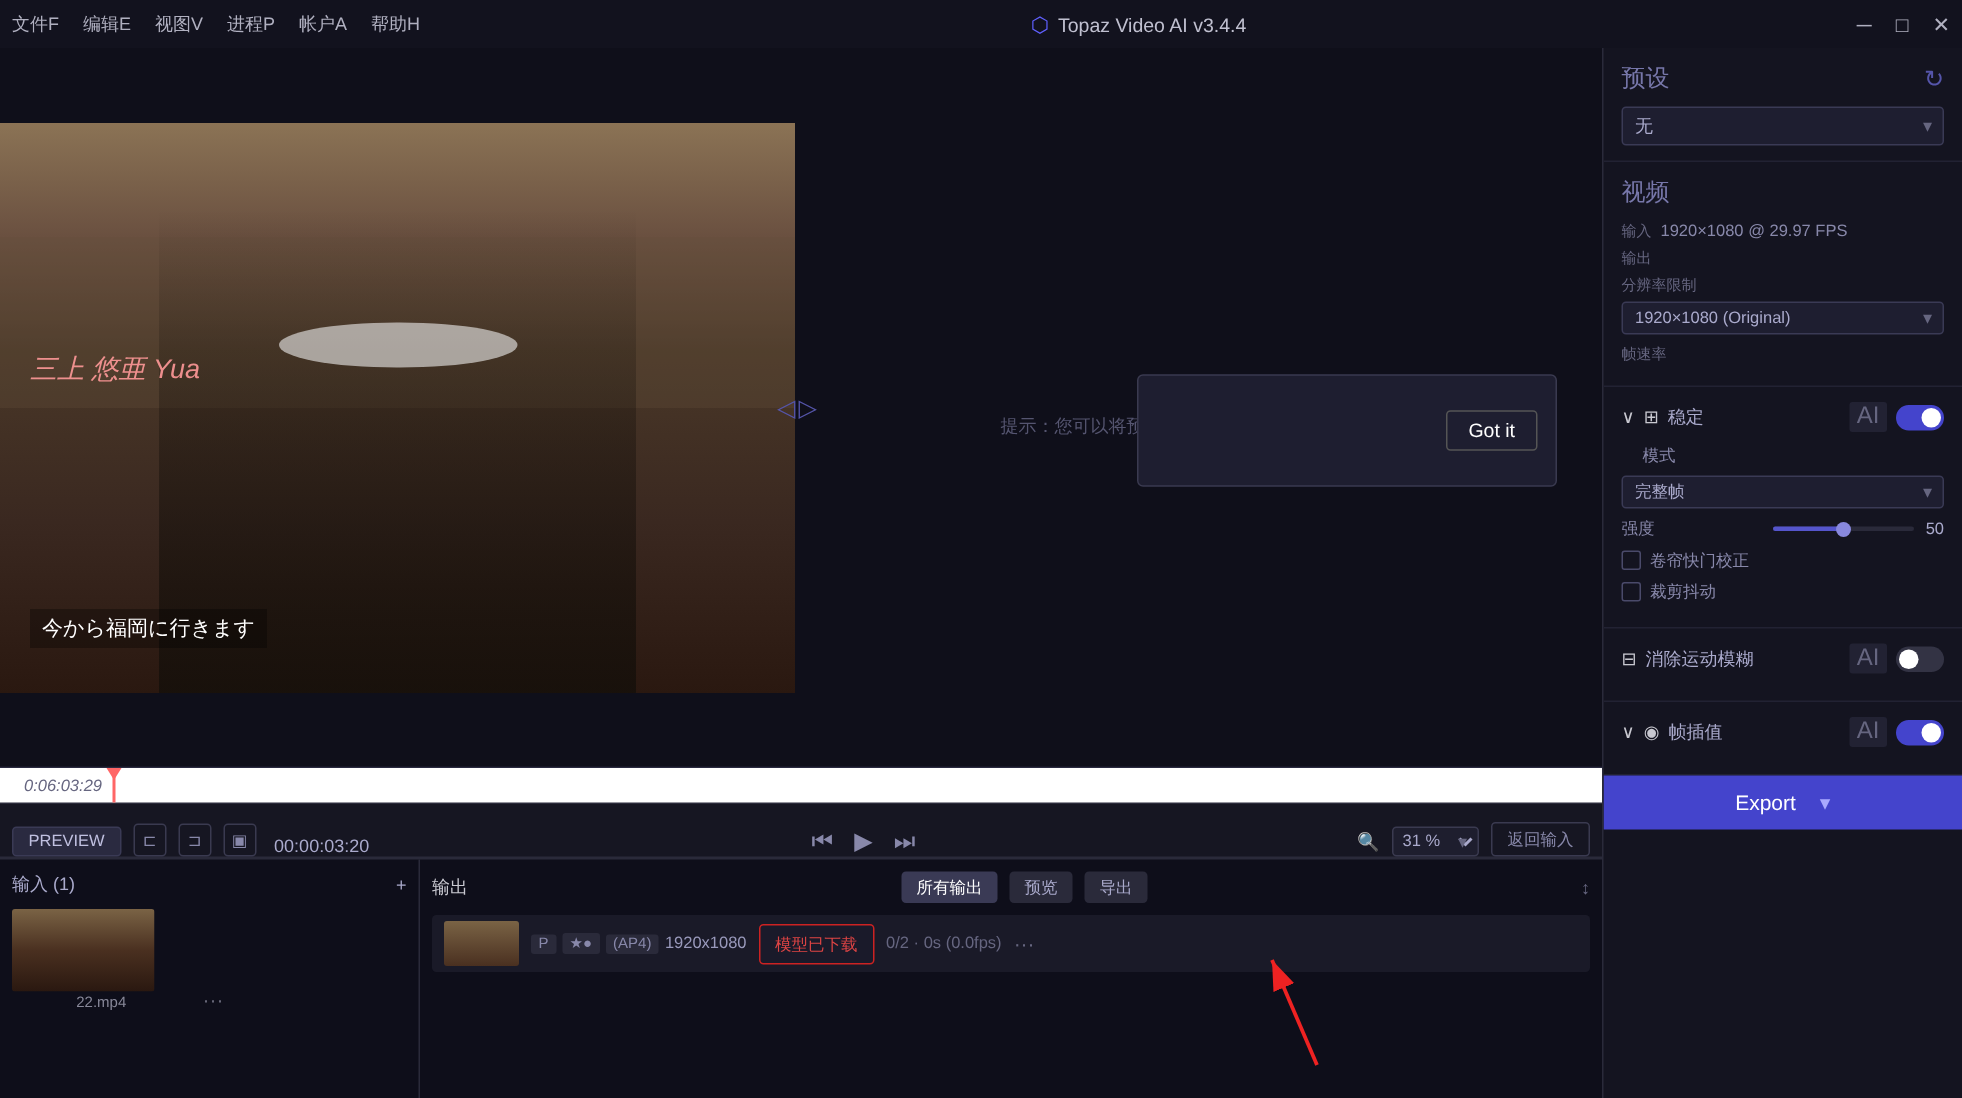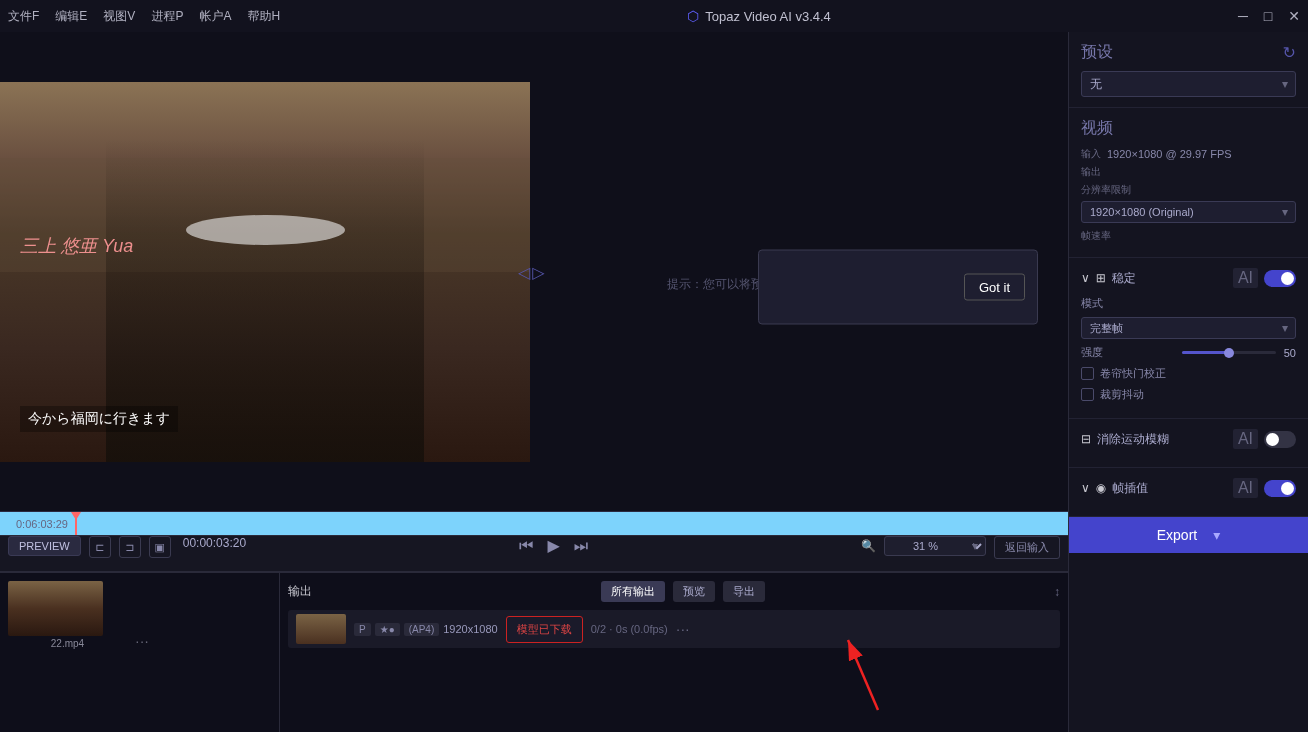--- a/index.html
+++ b/index.html
@@ -183,26 +183,27 @@
 
     
     .timeline-area {
       background: #141420;
       border-top: 1px solid #2a2a40;
       flex-shrink: 0;
     }
 
     .timeline-ruler {
       height: 24px;
-      background: #7dd3fc;
+      background: #ffffff;
       display: flex;
       align-items: center;
       padding: 0 16px;
       border-bottom: 1px solid #2a2a3a;
       position: relative;
+      font-style: italic;
     }
 
     .timeline-time {
       font-size: 11px;
       color: #666680;
     }
 
     .timeline-playhead {
       position: absolute;
       left: 75px;
@@ -220,21 +221,21 @@
       height: 0;
       border-left: 5px solid transparent;
       border-right: 5px solid transparent;
       border-top: 8px solid #ff6666;
     }
 
     .timeline-controls {
       height: 36px;
       background: #161622;
       display: flex;
-      align-items: flex-start;
+      align-items: flex-end;
       padding: 0 8px;
       gap: 8px;
       border-bottom: 1px solid #2a2a3a;
     }
 
     .preview-btn {
       background: #2a2a40;
       color: #c0c0e0;
       border: 1px solid #3a3a55;
       padding: 3px 10px;
@@ -278,21 +279,21 @@
       align-items: center;
       gap: 8px;
       font-size: 12px;
       color: #8888aa;
     }
 
     .zoom-select {
       background: #1e1e2e;
       border: 1px solid #3a3a50;
       color: #aaaacc;
-      padding: 2px 24px;
+      padding: 2px 2px;
       border-radius: 3px;
       font-size: 11px;
     }
 
     .return-btn {
       background: transparent;
       border: 1px solid #3a3a50;
       color: #8888aa;
       padding: 3px 10px;
       border-radius: 3px;
@@ -628,20 +629,21 @@
       color: #666680;
       background: #222233;
       padding: 1px 5px;
       border-radius: 2px;
     }
 
     .mode-row {
       display: flex;
       align-items: center;
       margin-bottom: 6px;
+      margin-left: 14px;
     }
 
     .mode-label {
       font-size: 11px;
       color: #8888aa;
       width: 40px;
     }
 
     .strength-row {
       display: flex;
@@ -830,20 +832,24 @@
           </div>
         </div>
 
         <button class="return-btn">返回输入</button>
       </div>
     </div>
 
     <div class="io-section">
 
       <div class="input-panel">
+        <div class="panel-title">
+          <span>输入 (1)</span>
+          <span>+</span>
+        </div>
         <div class="input-thumbnail">
           <div class="thumb-item">
             <div class="thumb-img">
               <div class="thumb-video-content"></div>
             </div>
             <div class="thumb-label">22.mp4</div>
           </div>
           <span class="thumb-more">···</span>
         </div>
       </div>

